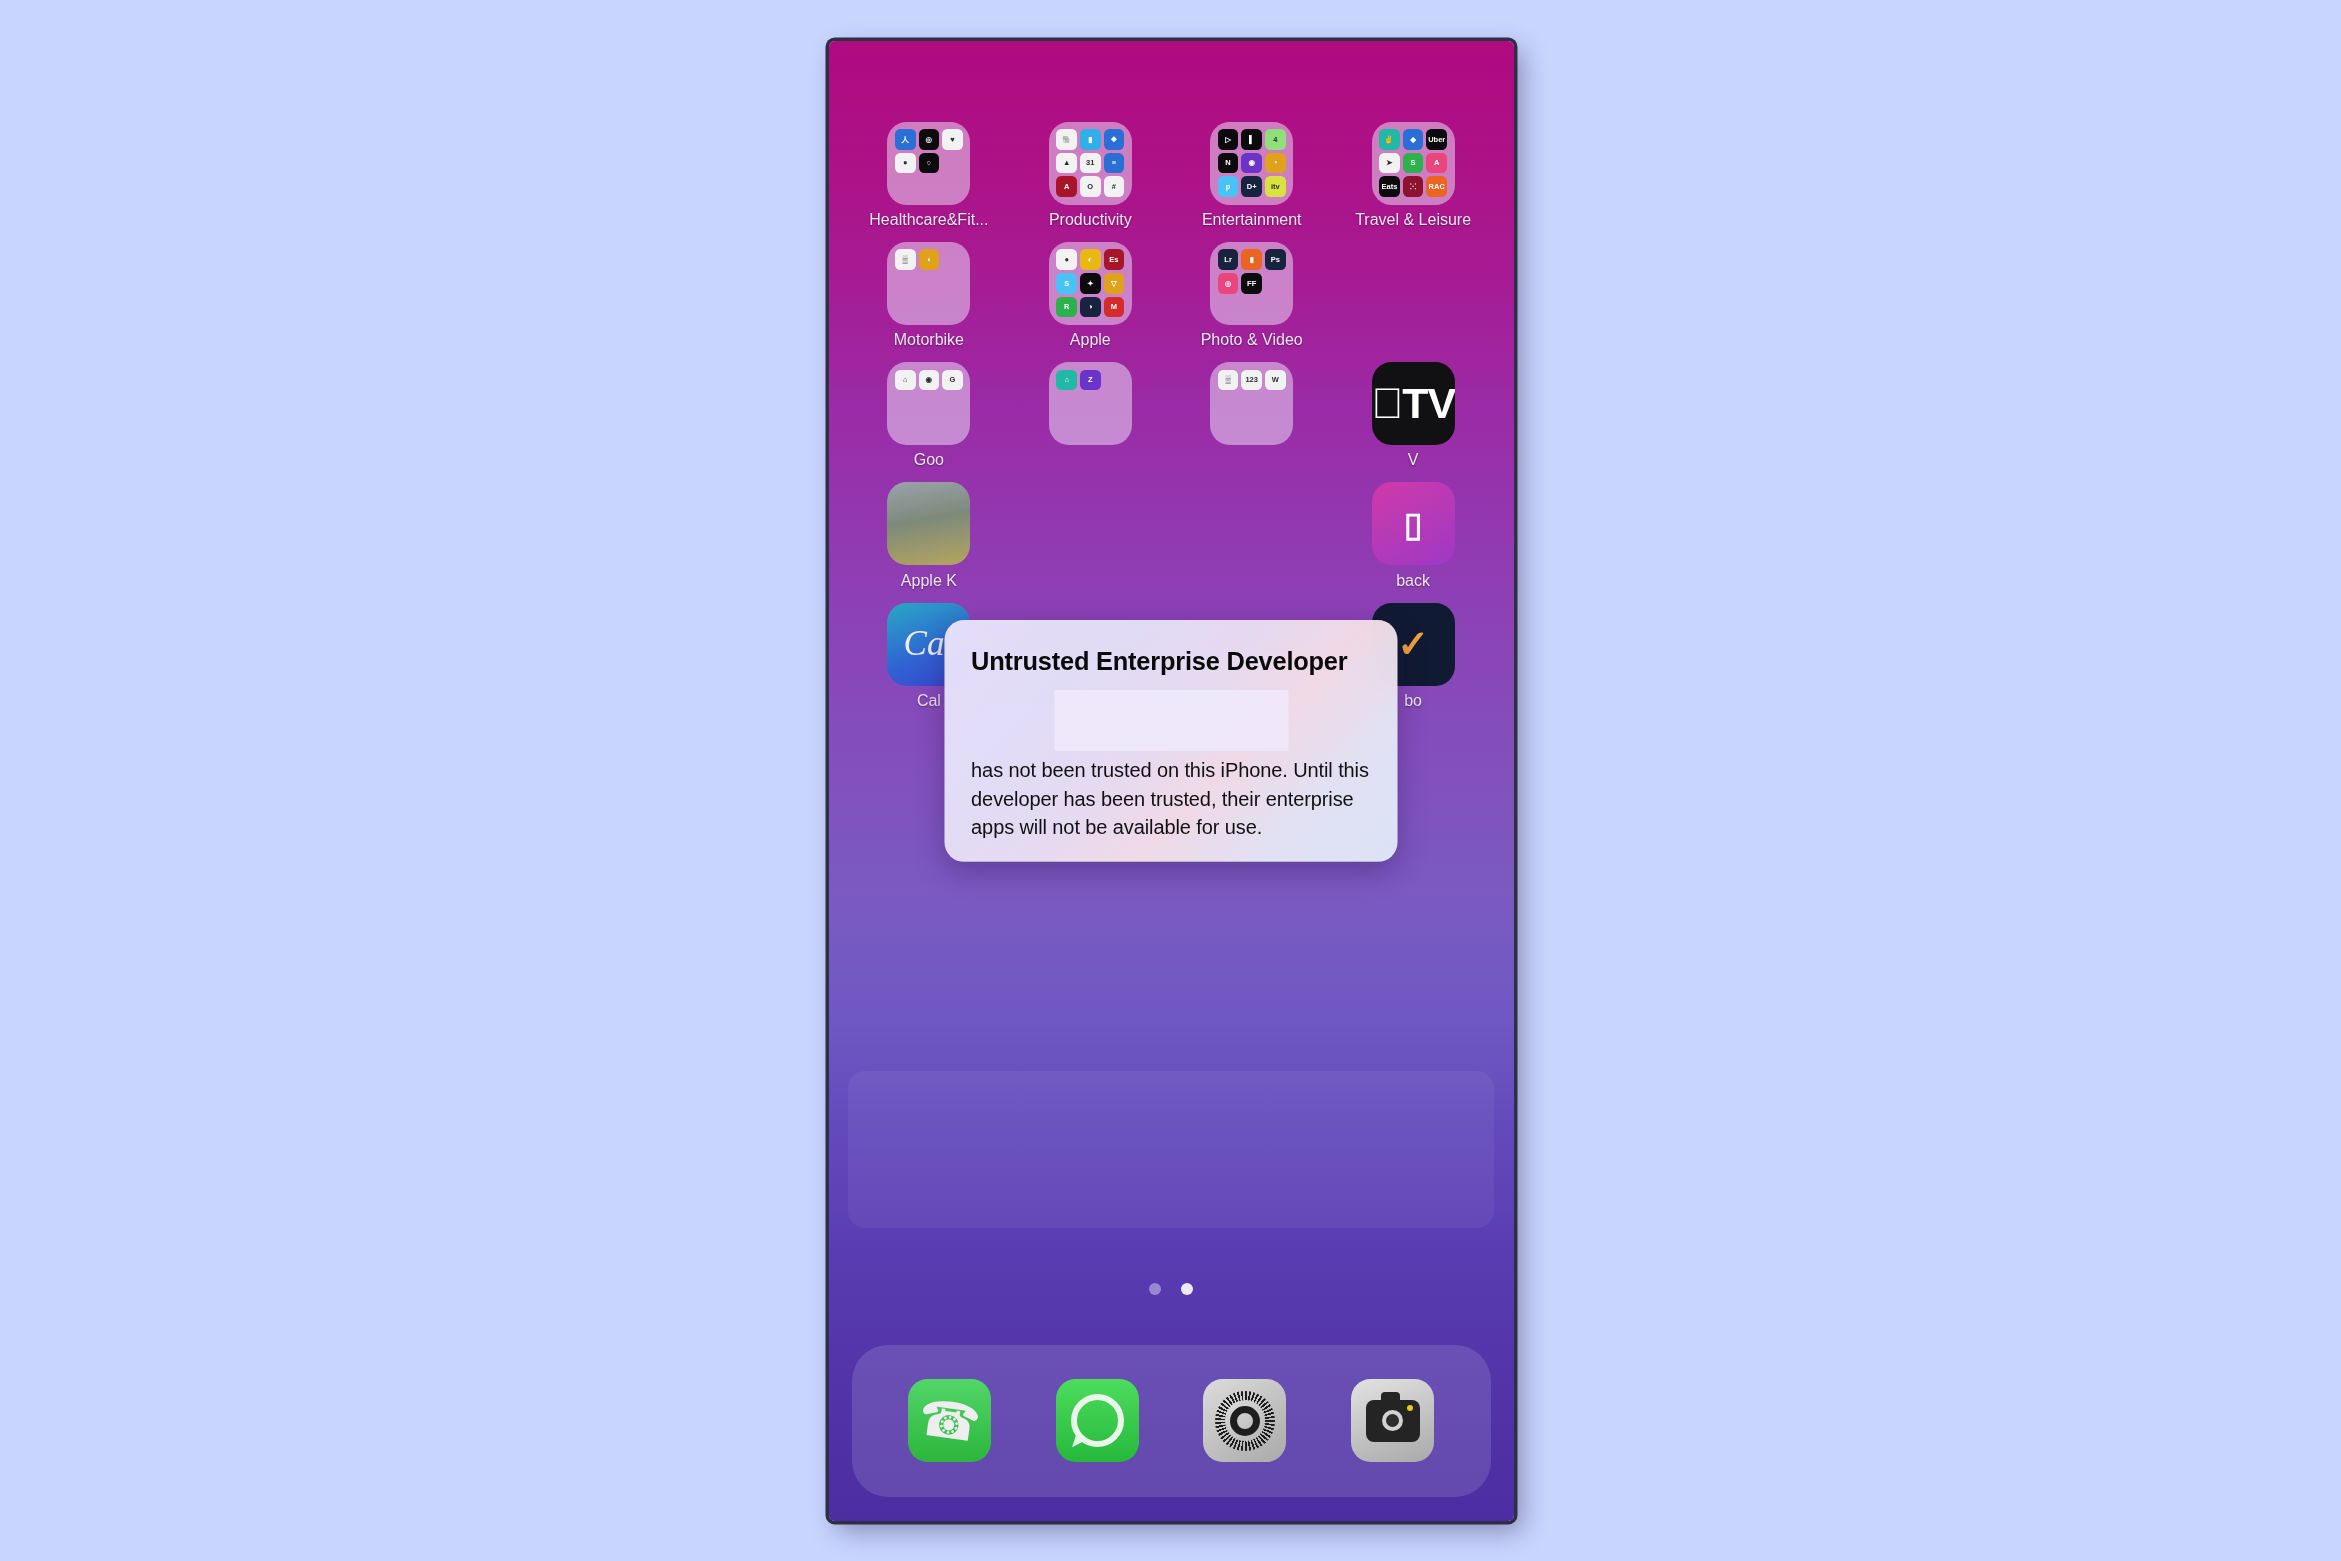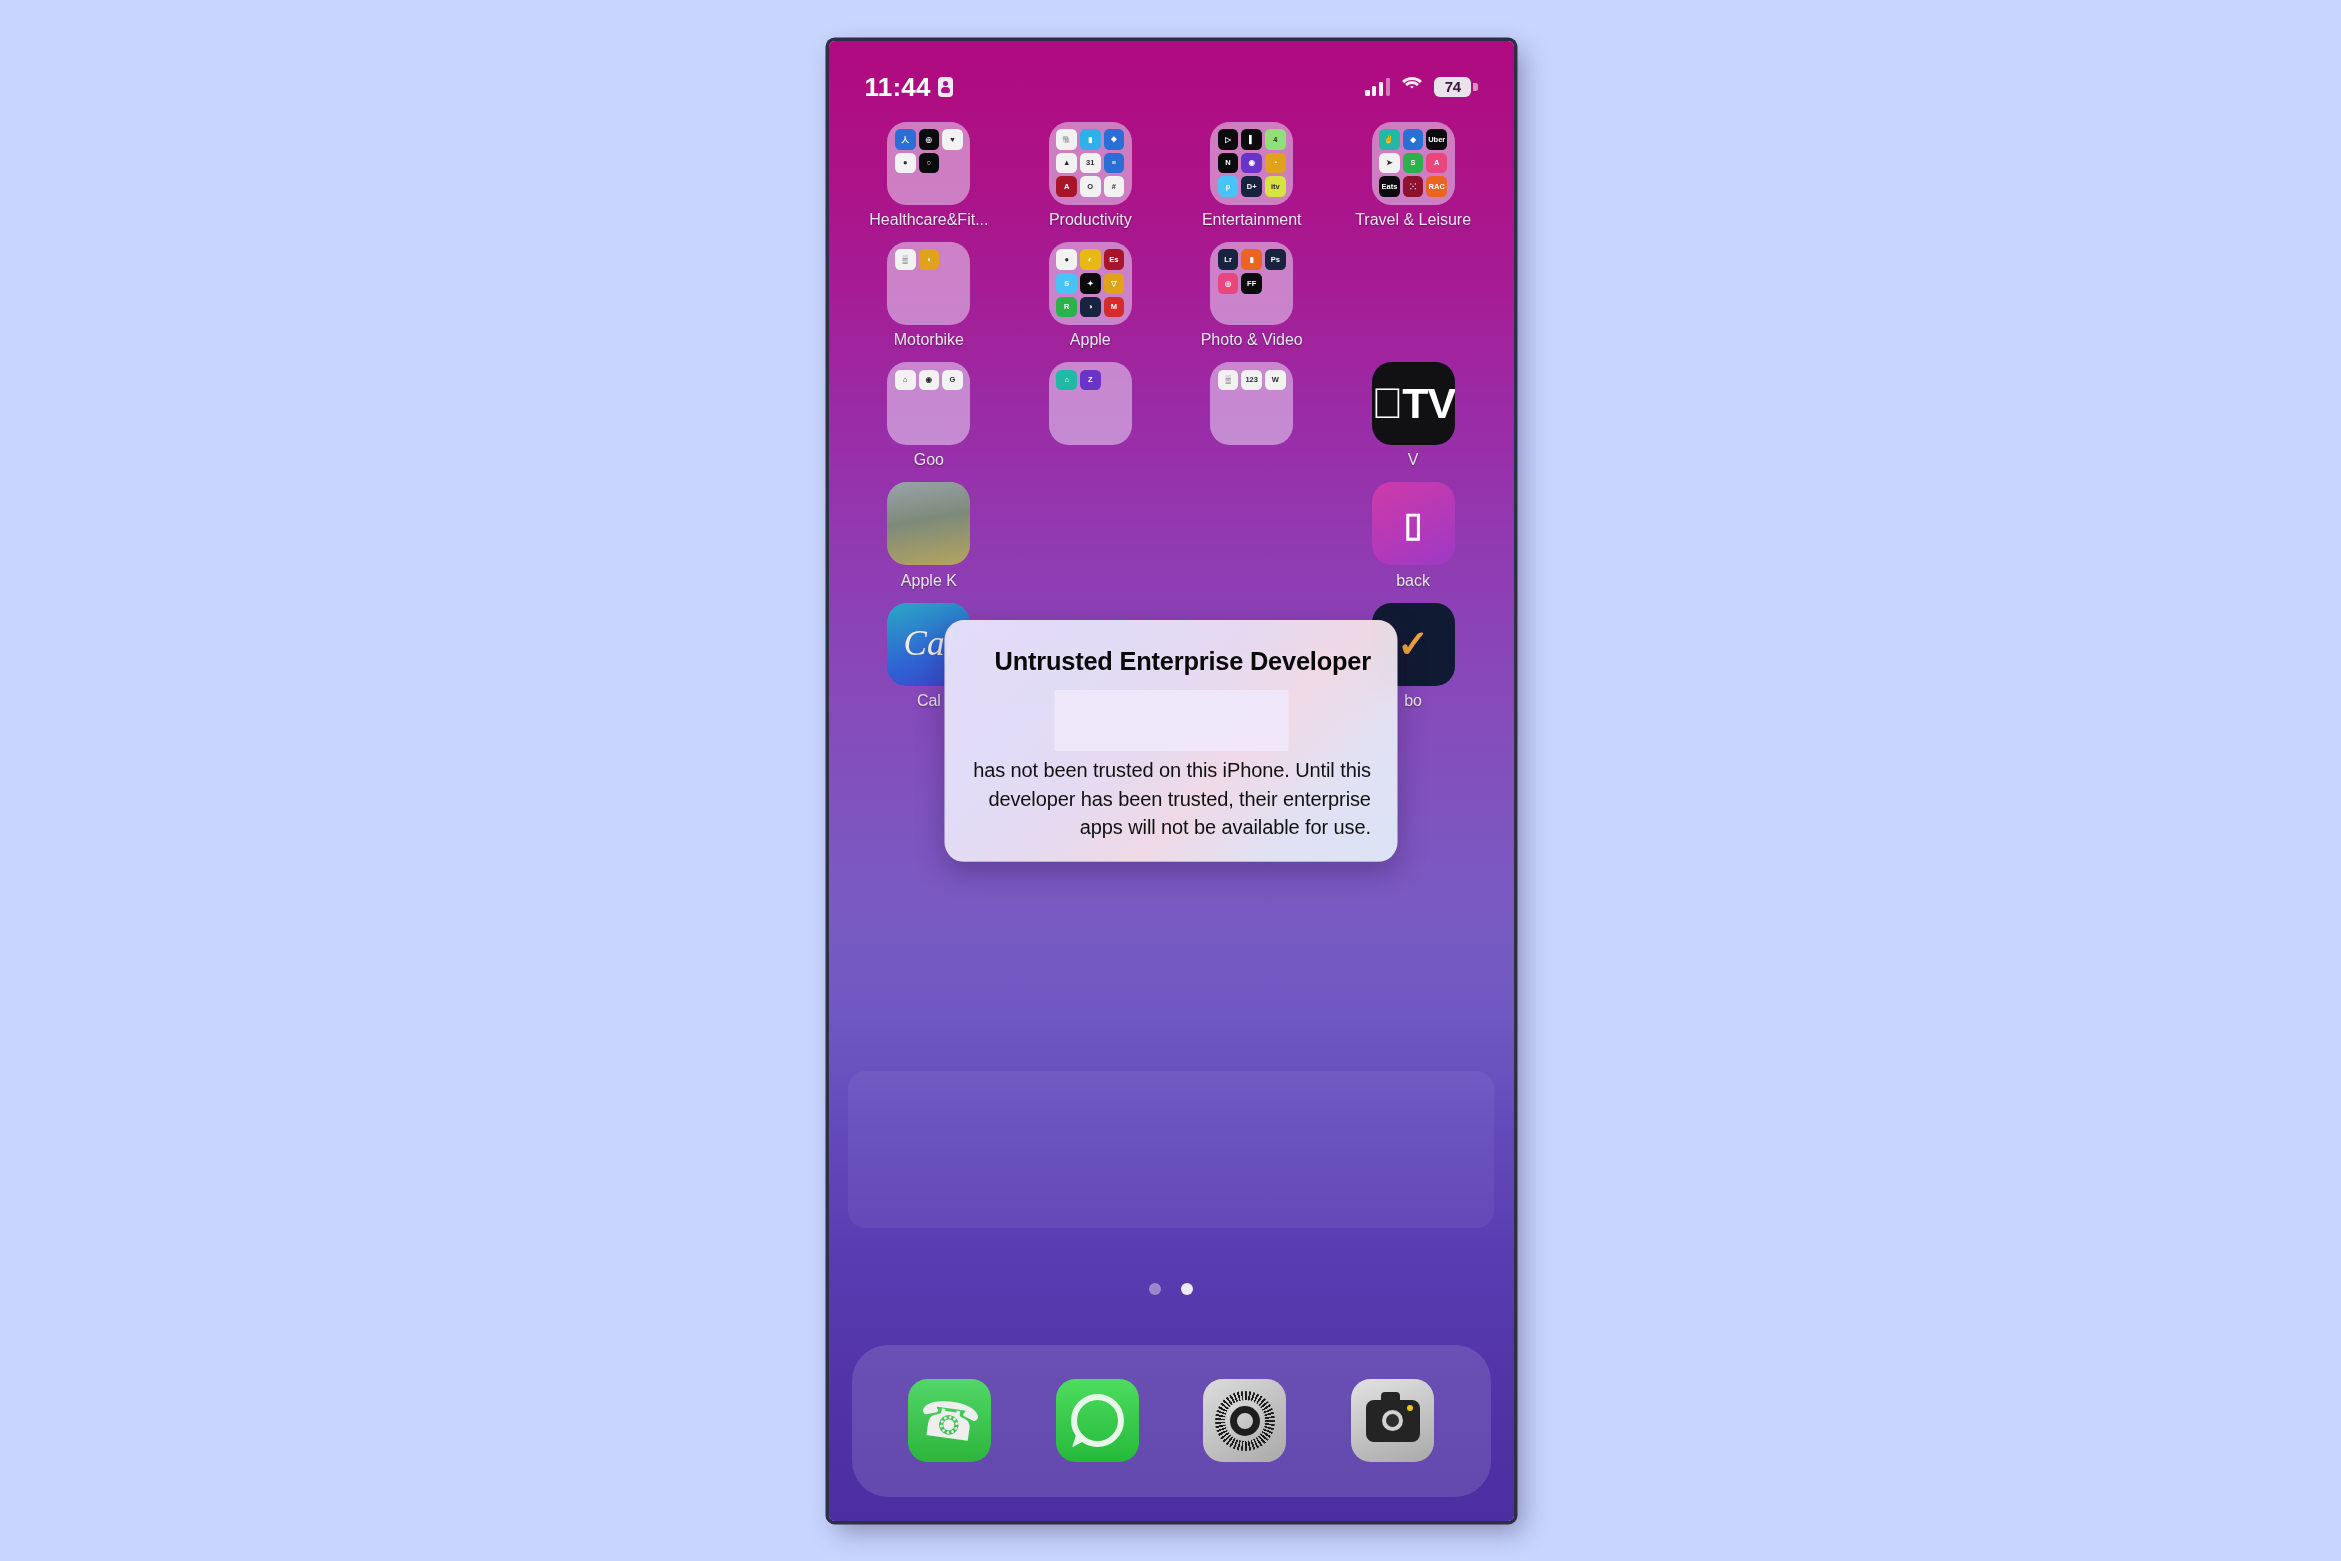--- a/index.html
+++ b/index.html
@@ -350,21 +350,21 @@
         rgba(233,224,243,.96) 45%,
         rgba(244,223,231,.96) 62%,
         rgba(229,231,245,.96) 80%,
         rgba(223,233,247,.96) 100%);
     backdrop-filter: blur(14px);
     box-shadow: 0 9.3px 29px rgba(30,10,60,.30);
     pointer-events: auto;
   }
   #alert-body {
     padding: 25.4px 26.6px 19.7px 26.6px;
-    text-align: right;
+    text-align: left;
   }
   #alert-title {
     font-size: 25.4px;
     font-weight: 700;
     color: #0a0a0a;
     line-height: 1.26;
     letter-spacing: -0.2px;
   }
   
   #alert-redaction {
@@ -411,46 +411,20 @@
 </style>
 </head>
 <body>
 
 <div id="page">
 
   <div id="phone-frame">
 
     <div id="wallpaper"></div>
 
-    <div id="status-bar">
-      <div class="sb-left">
-        <div id="status-time">11:44</div>
-        <div id="status-indicator-icon">
-          <i></i>
-            <i></i>
-        </div>
-      </div>
-      <div class="sb-right">
-        <div id="signal-icon">
-          <span></span>
-            <span></span>
-            <span></span>
-            <span></span>
-        </div>
-        <div id="wifi-icon">
-            <i></i>
-          </div>
-        <div id="battery-icon">
-          <div id="battery-body">
-            <span id="battery-level">74</span>
-          </div>
-          <div id="battery-cap"></div>
-        </div>
-      </div>
-    </div>
 
     <div id="home-grid">
         <div class="app-row">
           <div class="app-cell">
             <div class="icon-shell">
               <div class="folder-bg"></div>
               <div class="mini-grid">
                 <div class="mini m-blue">人</div>
                 <div class="mini m-black">◎</div>
                 <div class="mini m-white" style="color: rgb(42, 42, 51);">♥</div>

